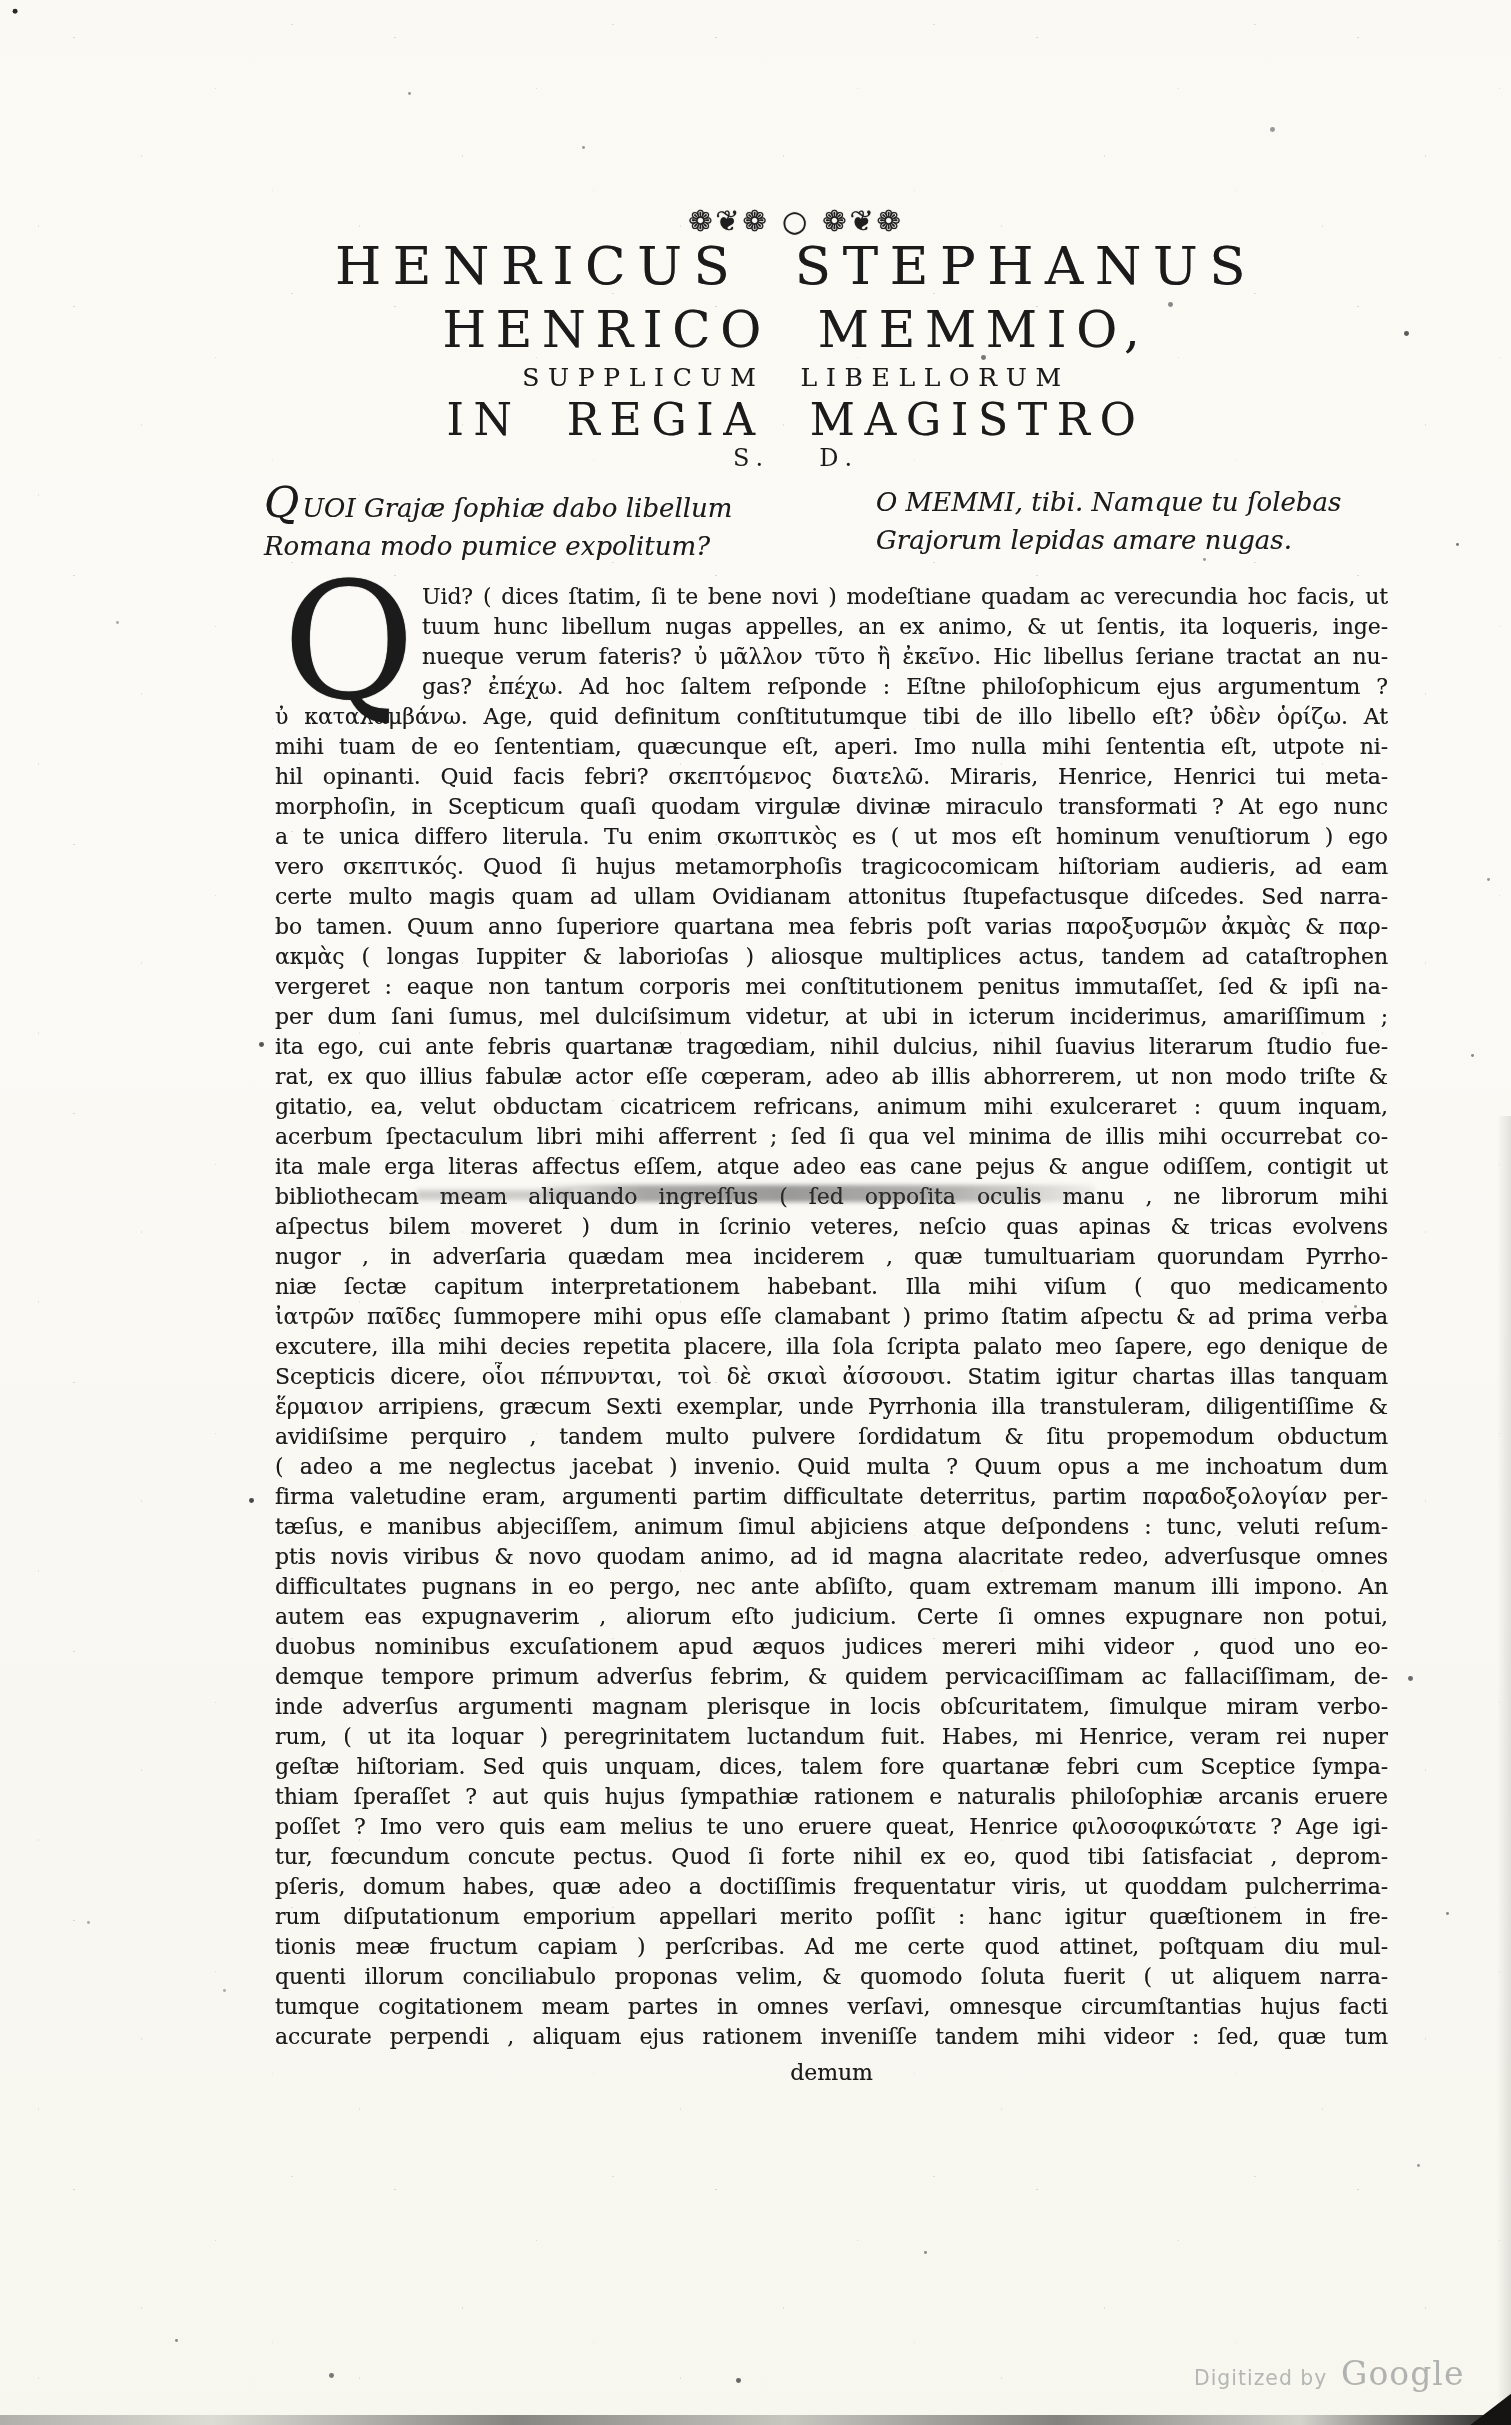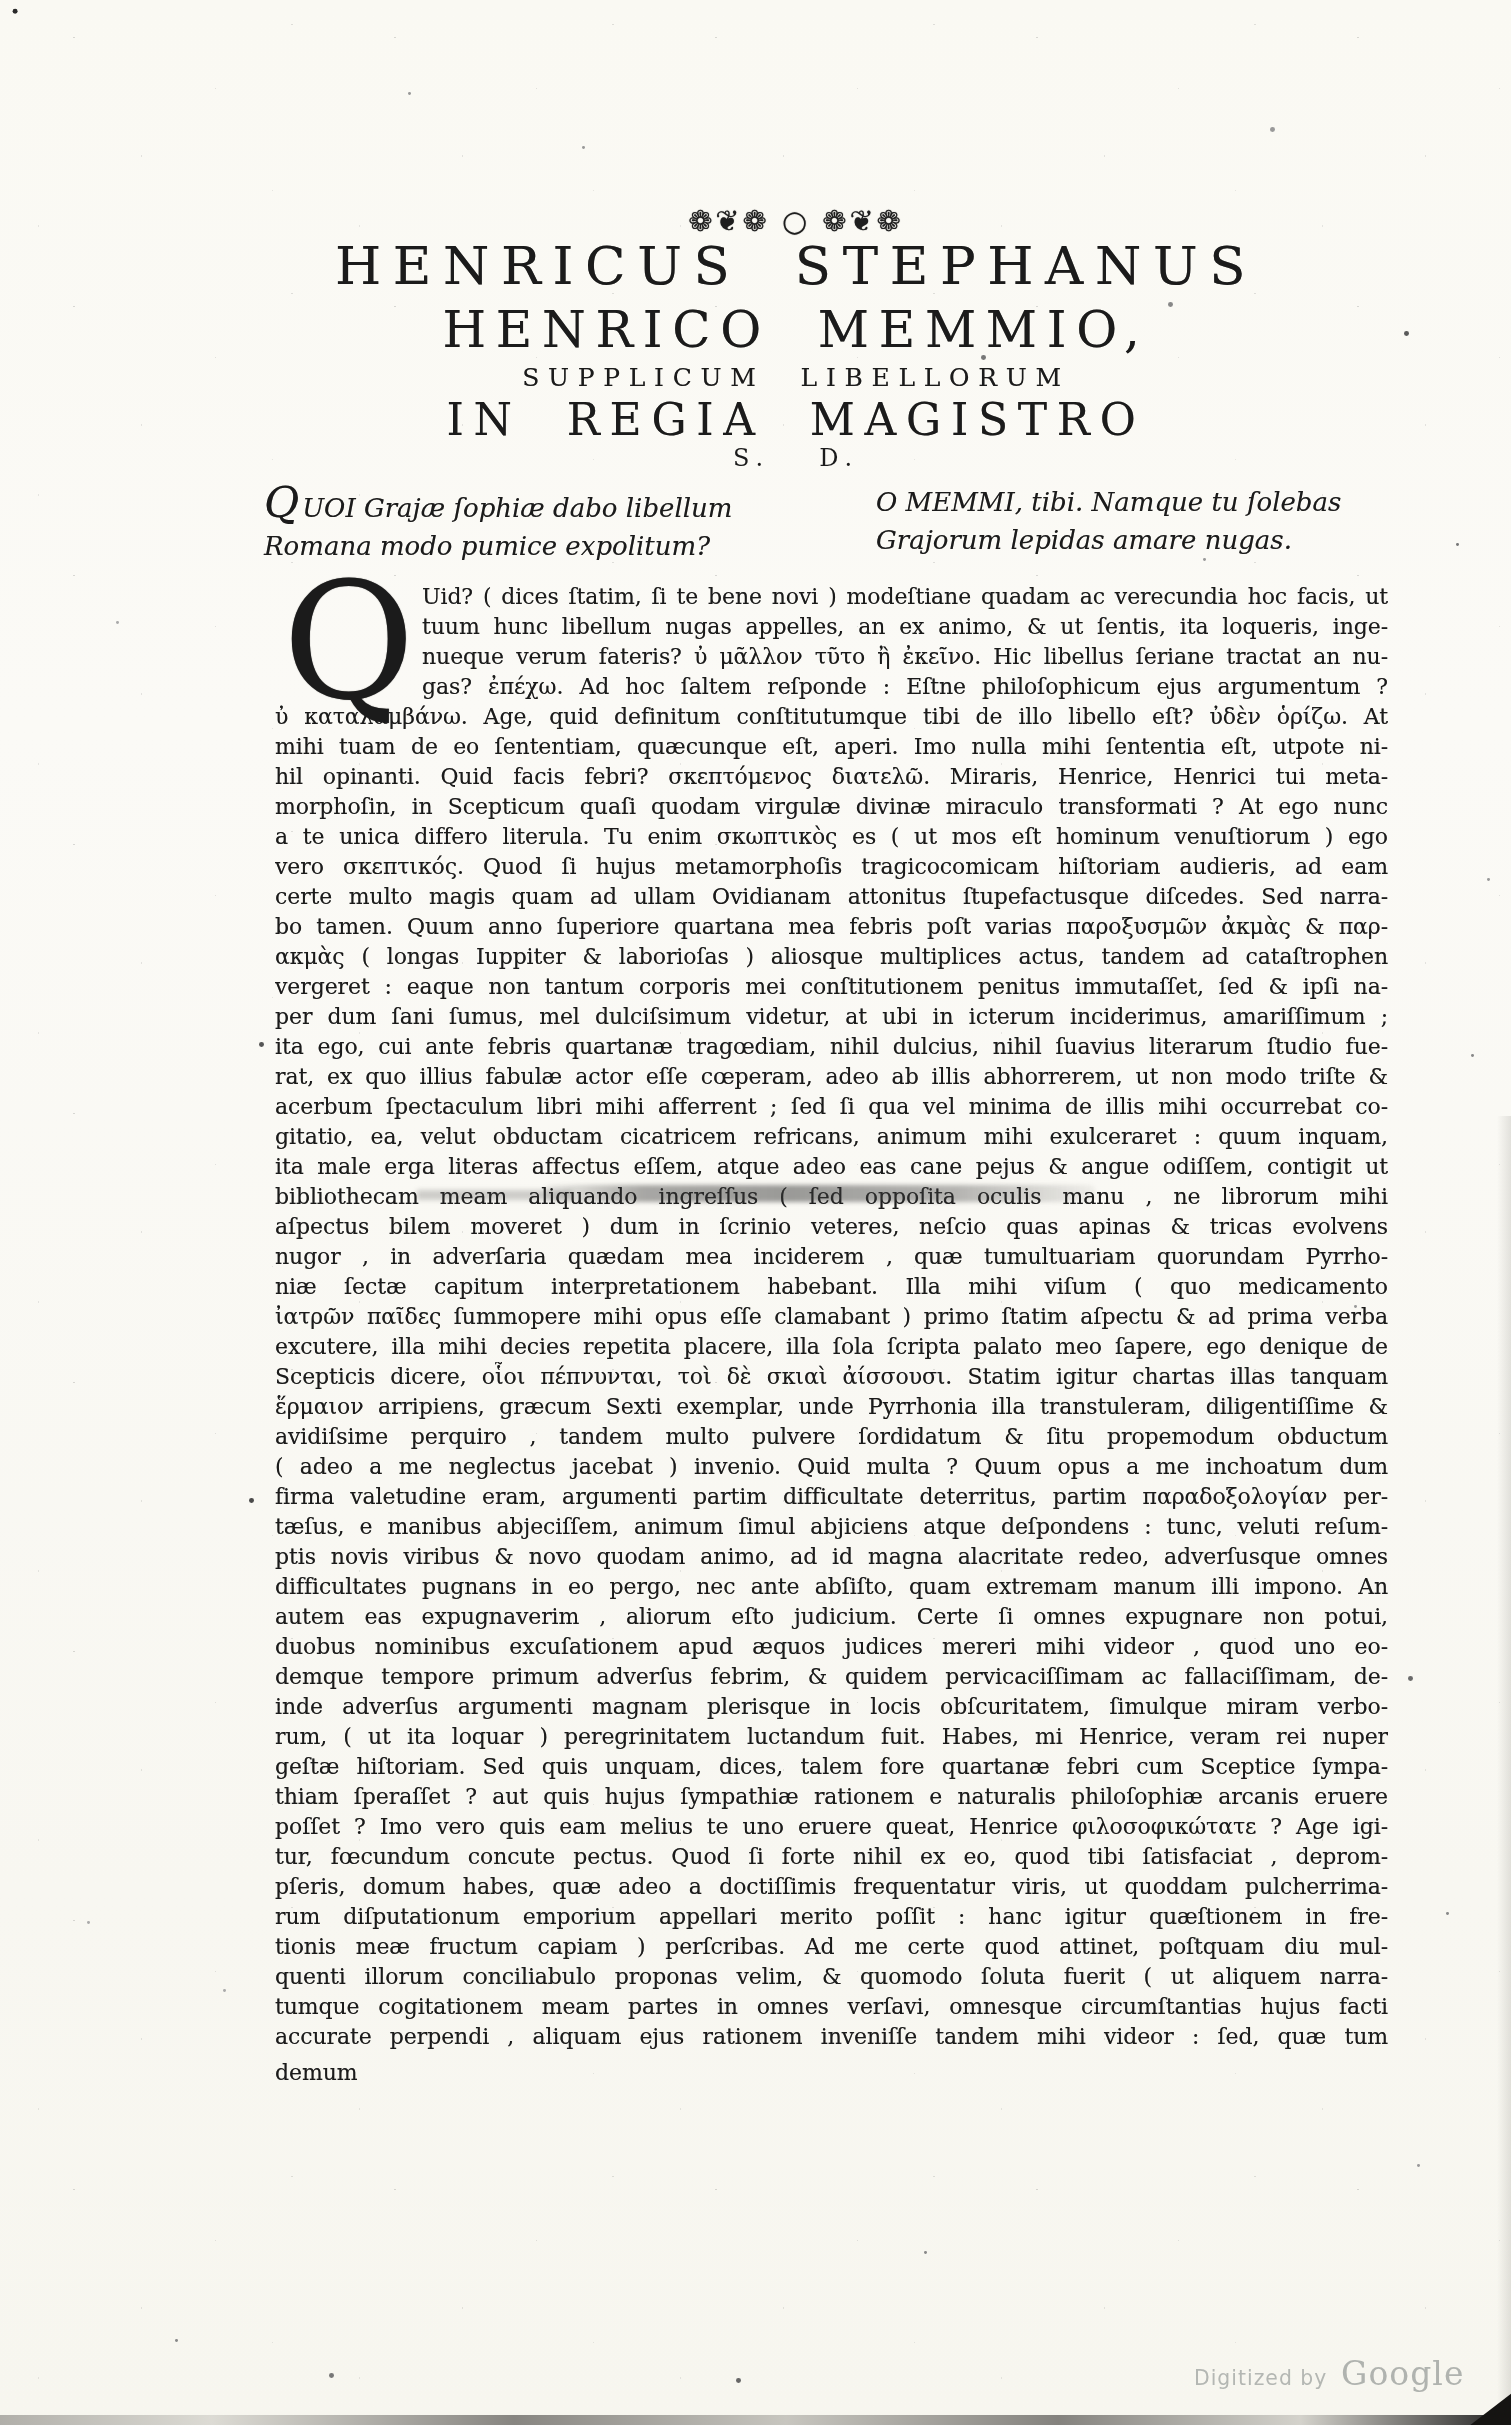--- a/index.html
+++ b/index.html
@@ -51,21 +51,21 @@
   .ep-left .ep-line:first-child::first-letter{font-size:43px;letter-spacing:2.9px;}
   
   .letterbody{position:absolute;left:275px;top:582px;width:1113px;
     font-size:22px;letter-spacing:-0.1px;text-shadow:0 0 0.5px rgba(0,0,0,.45);}
   .bline{height:30px;line-height:30px;overflow:hidden;
     text-align:justify;text-align-last:justify;}
   .opening{position:relative;}
   .open-lines{margin-left:147px;}
   .dropcap{position:absolute;left:7.8px;top:0px;font-size:161px;line-height:119px;
     font-weight:normal;text-shadow:0 0 1px rgba(0,0,0,.6);}
-  .catchword{height:30px;line-height:30px;text-align:left;padding-top:5.8px;}
+  .catchword{height:30px;line-height:30px;text-align:center;padding-top:5.8px;}
   
   .smudge{position:absolute;left:543px;top:1185px;width:553px;height:16.5px;border-radius:7.8px;
     background:linear-gradient(90deg, rgba(60,60,60,.05), rgba(55,55,55,.42) 18%,
       rgba(60,60,60,.5) 45%, rgba(70,70,70,.38) 75%, rgba(60,60,60,.05));
     filter:blur(1.9px);}
   .smudge2{position:absolute;left:417px;top:1190px;width:155px;height:9.7px;
     background:rgba(70,70,70,.25);filter:blur(2.9px);}
   
   .marks{position:absolute;left:0;top:0;width:2.9px;height:2.9px;border-radius:50%;background:transparent;
     box-shadow:
@@ -133,22 +133,22 @@
         <div class="bline">morphoſin, in Scepticum quaſi quodam virgulæ divinæ miraculo transformati ? At ego nunc</div>
         <div class="bline">a te unica differo literula.  Tu enim σκωπτικὸς es ( ut mos eſt hominum venuſtiorum ) ego</div>
         <div class="bline">vero σκεπτικός.  Quod ſi hujus metamorphoſis tragicocomicam hiſtoriam audieris, ad eam</div>
         <div class="bline">certe multo magis quam ad ullam Ovidianam attonitus ſtupefactusque diſcedes.  Sed narra-</div>
         <div class="bline">bo tamen.  Quum anno ſuperiore quartana mea febris poſt varias παροξυσμῶν ἀκμὰς &amp; παρ-</div>
         <div class="bline">ακμὰς ( longas Iuppiter &amp; laborioſas ) aliosque multiplices actus, tandem ad cataſtrophen</div>
         <div class="bline">vergeret :  eaque non tantum corporis mei conſtitutionem penitus immutaſſet, ſed &amp; ipſi na-</div>
         <div class="bline">per dum ſani ſumus, mel dulciſsimum videtur, at ubi in icterum inciderimus, amariſſimum ;</div>
         <div class="bline">ita ego, cui ante febris quartanæ tragœdiam, nihil dulcius, nihil ſuavius literarum ſtudio fue-</div>
         <div class="bline">rat, ex quo illius fabulæ actor eſſe cœperam, adeo ab illis abhorrerem, ut non modo triſte &amp;</div>
+        <div class="bline">gitatio, ea, velut obductam cicatricem refricans, animum mihi exulceraret :  quum inquam,</div>
         <div class="bline">acerbum ſpectaculum libri mihi afferrent ;  ſed ſi qua vel minima de illis mihi occurrebat co-</div>
-        <div class="bline">gitatio, ea, velut obductam cicatricem refricans, animum mihi exulceraret :  quum inquam,</div>
         <div class="bline">ita male erga literas affectus eſſem, atque adeo eas cane pejus &amp; angue odiſſem, contigit ut</div>
         <div class="bline">bibliothecam meam aliquando ingreſſus ( ſed oppoſita oculis manu , ne librorum mihi</div>
         <div class="bline">aſpectus bilem moveret ) dum in ſcrinio veteres, neſcio quas apinas &amp; tricas evolvens</div>
         <div class="bline">nugor , in adverſaria quædam mea inciderem ,  quæ tumultuariam quorundam Pyrrho-</div>
         <div class="bline">niæ ſectæ capitum interpretationem habebant.   Illa mihi viſum ( quo medicamento</div>
         <div class="bline">ἰατρῶν παῖδες ſummopere mihi opus eſſe clamabant ) primo ſtatim aſpectu &amp; ad prima verba</div>
         <div class="bline">excutere, illa mihi decies repetita placere, illa ſola ſcripta palato meo ſapere, ego denique de</div>
         <div class="bline">Scepticis dicere, οἷοι πέπνυνται, τοὶ δὲ σκιαὶ ἀίσσουσι.   Statim igitur chartas illas tanquam</div>
         <div class="bline">ἕρμαιον arripiens, græcum Sexti exemplar, unde Pyrrhonia illa transtuleram, diligentiſſime &amp;</div>
         <div class="bline">avidiſsime perquiro ,  tandem multo pulvere ſordidatum &amp; ſitu propemodum obductum</div>

